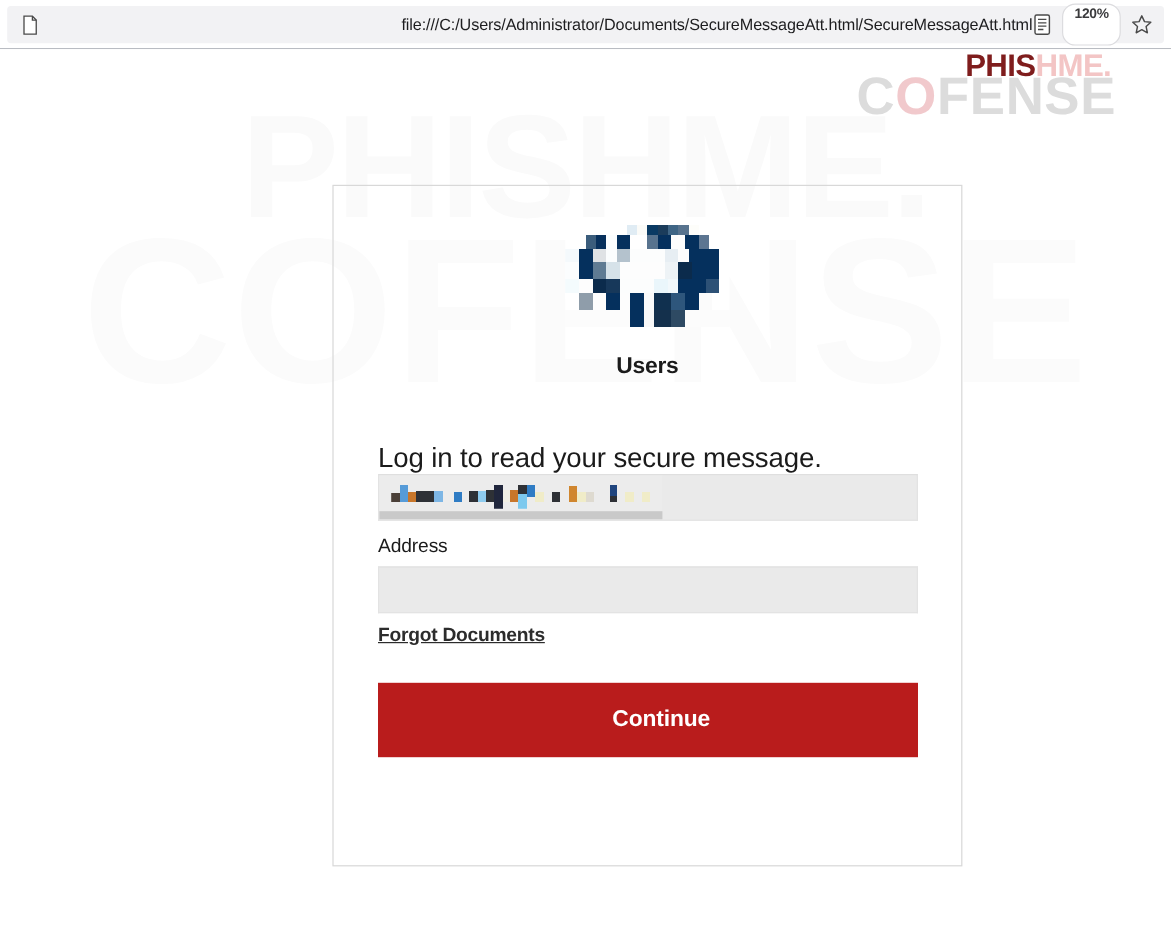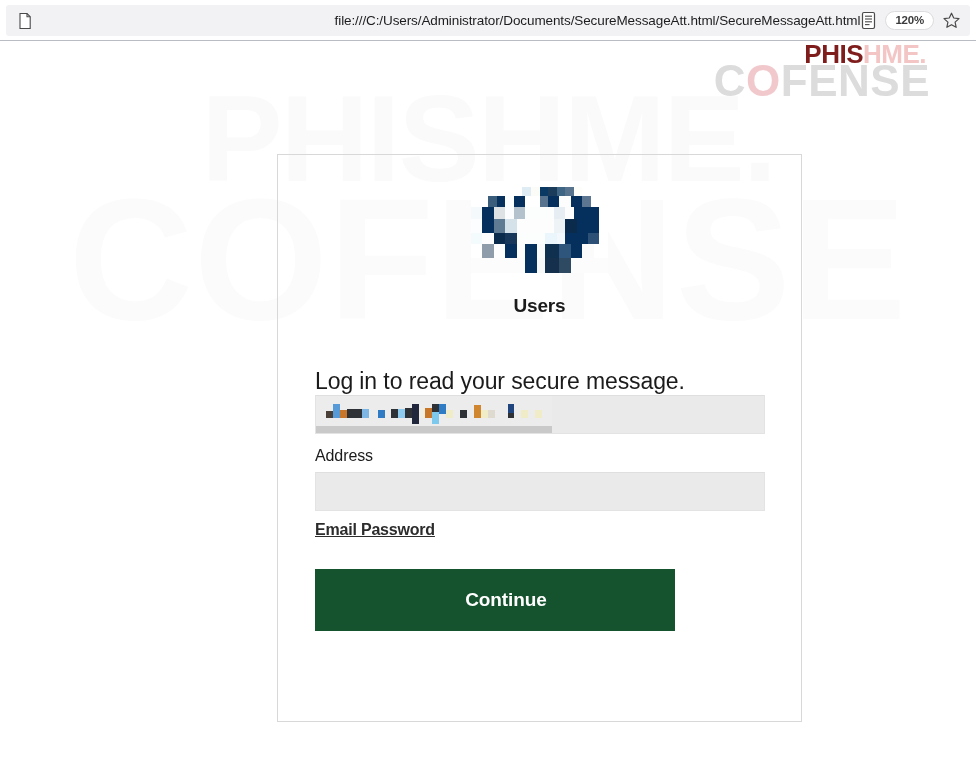--- a/index.html
+++ b/index.html
@@ -55,21 +55,21 @@
     flex: 0 0 auto;
   }
   .reader-icon { width: 17px; height: 19px; }
   .zoom-badge {
     background: #ffffff;
     border: 1px solid #dcdcdf;
     border-radius: 11px;
     font-size: 11.5px;
     font-weight: bold;
     color: #3b3b3d;
-    padding: 3px 9px 3px 9px;
+    padding: 3px 9px 18px 9px;
     line-height: 1;
     letter-spacing: -0.2px;
   }
   .star-icon { width: 19px; height: 19px; }
 
   
   .page {
     position: absolute;
     left: 0; top: 41px;
     width: 976px;
@@ -211,24 +211,24 @@
     font-size: 16px;
     font-weight: bold;
     color: #2c2c2c;
     text-decoration: underline;
     cursor: pointer;
     letter-spacing: -0.2px;
   }
 
   .continue-btn {
     display: block;
-    width: 360px;
+    width: 450px;
     height: 62px;
     margin: 30px 0 0 0;
-    background: #14532d;
+    background: #b91c1c;
     border: none;
     color: #ffffff;
     font-size: 19px;
     font-weight: bold;
     font-family: "Liberation Sans", sans-serif;
     letter-spacing: -0.1px;
     cursor: pointer;
     padding-left: 28px;
   }
 </style>
@@ -383,19 +383,19 @@
             <rect x="209" y="6" width="7" height="8" fill="#f0ecc8"></rect>
           </svg>
           <div class="redact-underline"></div>
         </div>
       </div>
 
       <div class="field-label">Address</div>
 
       <div class="text-input"></div>
 
-      <a class="forgot-link">Email Password</a>
+      <a class="forgot-link">Forgot Documents</a>
 
       <button class="continue-btn">Continue</button>
 
     </div>
   </div>
 </div>
 
 </body></html>

